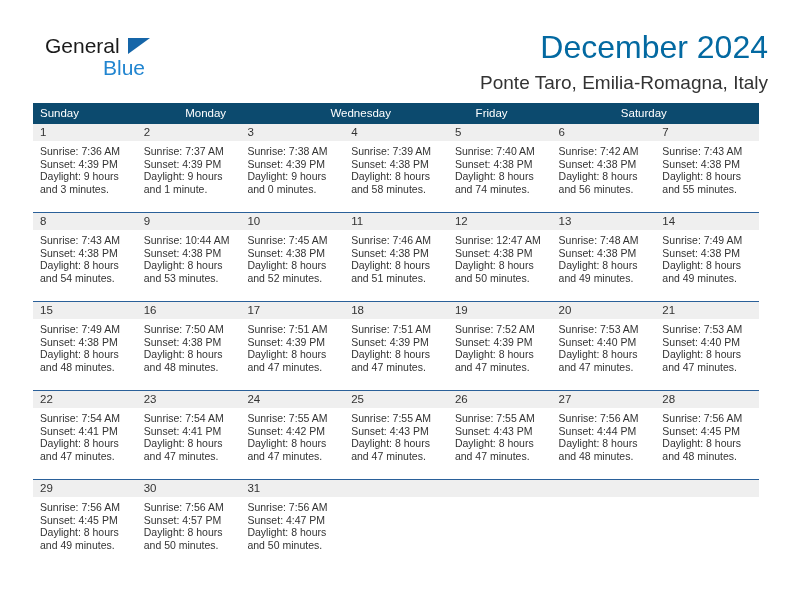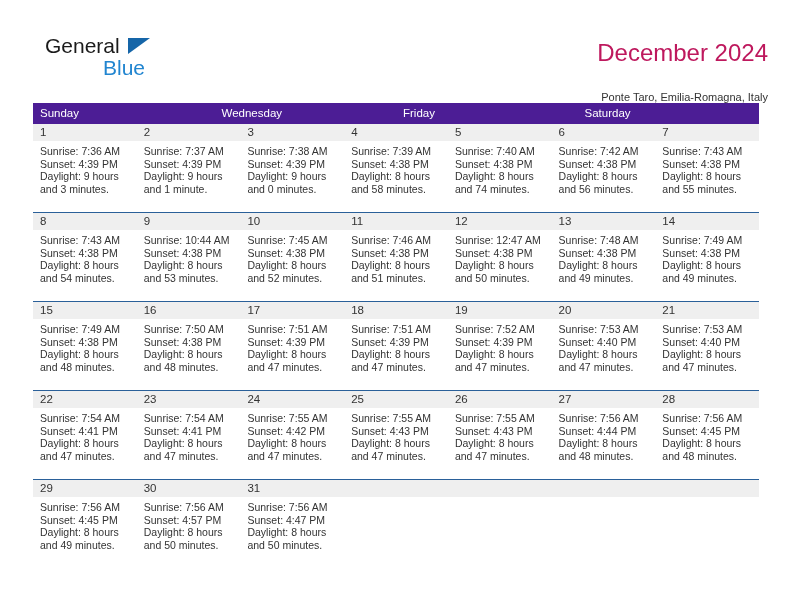--- a/index.html
+++ b/index.html
@@ -62,45 +62,44 @@
     color: #2185d0;
     font-family: "Liberation Sans", sans-serif;
   }
   .title-block {
     position: absolute;
     right: 36px;
     top: 30px;
     text-align: right;
   }
   .cal-title {
-    font-size: 24px;
-    color: #be185d;
+    font-size: 32px;
+    color: #0369a1;
     line-height: 34px;
     white-space: nowrap;
-    margin-top: 6px;
   }
   .cal-subtitle {
-    font-size: 11px;
+    font-size: 19px;
     color: #333333;
     line-height: 22px;
-    margin-top: 16px;
+    margin-top: 8px;
     white-space: nowrap;
   }
 
   
   .calendar {
     position: absolute;
     left: 33px;
     top: 103px;
     width: 726px;
   }
   .weekday-row {
     display: flex;
     width: 726px;
-    background: #4c1d95;
+    background: #0c4a6e;
     height: 21px;
     align-items: center;
   }
   .weekday {
     flex: 1 1 0;
     color: #ffffff;
     font-size: 11.5px;
     line-height: 21px;
     padding-left: 7px;
     box-sizing: border-box;
@@ -159,20 +158,21 @@
     </div>
     <div class="title-block">
       <div class="cal-title">December 2024</div>
       <div class="cal-subtitle">Ponte Taro, Emilia-Romagna, Italy</div>
     </div>
   </div>
 
   <div class="calendar">
     <div class="weekday-row">
       <div class="weekday">Sunday</div>
+      <div class="weekday">Monday</div>
       <div class="weekday">Wednesday</div>
       <div class="weekday">Friday</div>
       <div class="weekday">Saturday</div>
     </div>
 
     <div class="week first">
       <div class="day-cell">
         <div class="day-num">1</div>
         <div class="day-body">
           <div class="day-line">Sunrise: 7:36 AM</div>

